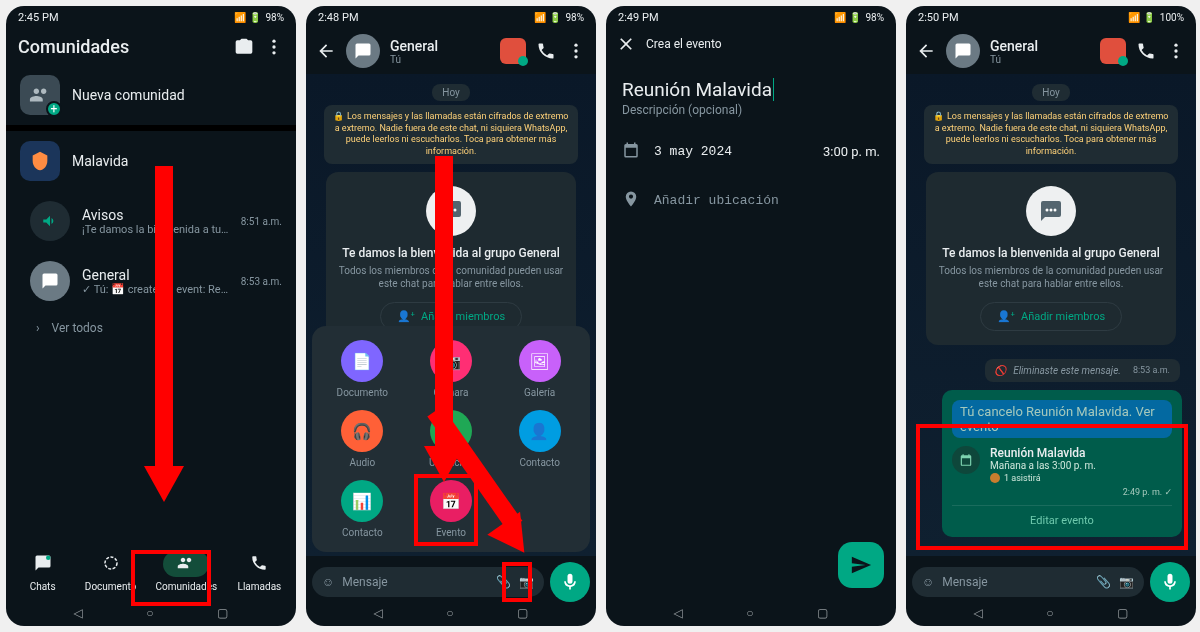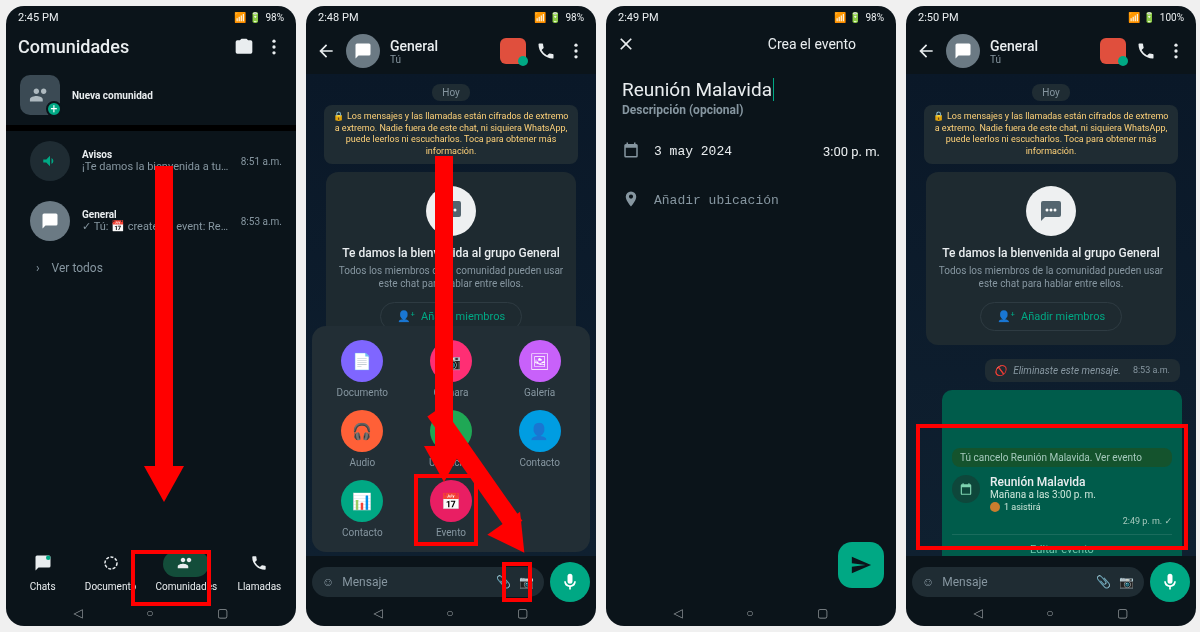--- a/index.html
+++ b/index.html
@@ -82,21 +82,21 @@
     border-radius: 10px;
     background: #3a4a54;
     display: flex;
     align-items: center;
     justify-content: center;
     font-size: 18px;
     position: relative;
   }
   .list-avatar.round { border-radius: 50%; }
   .list-text { flex: 1; min-width: 0; }
-  .list-text .title { font-size: 10px; font-weight: bold; }
+  .list-text .title { font-size: 14px; }
   .list-text .sub { font-size: 11px; color: #8696a0; white-space: nowrap; overflow: hidden; text-overflow: ellipsis; }
   .list-time { font-size: 10px; color: #8696a0; }
   .bottom-nav {
     position: absolute;
     bottom: 24px; left: 0; right: 0;
     display: flex;
     justify-content: space-around;
     padding: 6px 4px;
     font-size: 10px;
   }
@@ -220,21 +220,20 @@
     display: flex;
     align-items: center;
     justify-content: center;
   }
   .form-cursor::after { content: ''; border-right: 1.5px solid #00a884; margin-left: 1px; animation: blink 1s infinite; }
   @keyframes blink { 50% { opacity: 0; } }
   .form-sub {
     color: #8696a0;
     font-size: 12px;
     padding: 0 16px 10px;
-    font-weight: bold;
   }
   .form-row {
     display: flex;
     align-items: center;
     gap: 14px;
     padding: 14px 16px;
     color: #e9edef;
     font-size: 13px;
   }
   .form-row .grow { flex: 1; font-family: Liberation Mono, monospace; }
@@ -280,27 +279,26 @@
   .event-card {
     background: #005c4b;
     border-radius: 10px;
     margin: 4px 6px 4px 32px;
     padding: 10px;
     float: right;
     clear: both;
     width: 240px;
   }
   .event-head {
-    background: #14532d;
+    background: #0369a1;
     border-radius: 8px;
     padding: 4px 8px;
-    font-size: 10px;
+    font-size: 13px;
     color: #a5c9bc;
     margin-bottom: 8px;
-    margin-top: 48px;
   }
   .event-body { display: flex; gap: 10px; }
   .event-cal {
     width: 28px; height: 28px;
     background: #0e473b;
     border-radius: 50%;
     display: flex;
     align-items: center;
     justify-content: center;
   }
@@ -381,20 +379,30 @@
         </svg>
       <span class="green-plus">+</span>
     </div>
     <div class="list-text">
         <div class="title">Nueva comunidad</div>
       </div>
   </div>
 
   <div style="height:6px;background:#000"></div>
 
+  <div class="list-item">
+    <div class="list-avatar" style="background:#1b355a">
+      <svg viewBox="0 0 24 24" width="22" height="22">
+          <path fill="#ff8c42" d="M12 2L4 6v6c0 5 3.4 9.7 8 10 4.6-.3 8-5 8-10V6l-8-4z"></path>
+        </svg>
+    </div>
+    <div class="list-text">
+        <div class="title">Malavida</div>
+      </div>
+  </div>
 
   <div class="list-item" style="padding-left:24px">
     <div class="list-avatar round" style="background:#1f2c33">
       <svg viewBox="0 0 24 24" width="18" height="18">
           <path fill="#00a884" d="M3 10v4h4l5 5V5L7 10H3zm13.5 2a4.5 4.5 0 00-2.5-4v8a4.5 4.5 0 002.5-4z"></path>
         </svg>
     </div>
     <div class="list-text">
       <div class="title">Avisos</div>
       <div class="sub">¡Te damos la bienvenida a tu comunidad!</div>
@@ -586,21 +594,21 @@
   <div class="status-bar">
     <span>2:49 PM</span>
     <span class="status-icons">📶 🔋<span>98%</span></span>
   </div>
   <div class="chat-header">
     <span class="icon">
         <svg viewBox="0 0 24 24" width="20" height="20">
           <path fill="#e9edef" d="M19 6.4L17.6 5 12 10.6 6.4 5 5 6.4 10.6 12 5 17.6 6.4 19 12 13.4 17.6 19 19 17.6 13.4 12z"></path>
         </svg>
       </span>
-    <div style="flex:1;text-align:right;font-size:14px">Crea el evento</div>
+    <div style="flex:1;text-align:left;font-size:12px">Crea el evento</div>
     <span style="width:20px"></span>
   </div>
 
   <div style="padding-top:10px">
     <div style="padding:8px 16px 2px;font-size:19px">
       <span>Reunión Malavida</span><span class="form-cursor"></span>
     </div>
     <div class="form-sub">Descripción (opcional)</div>
 
     <div class="form-row">

